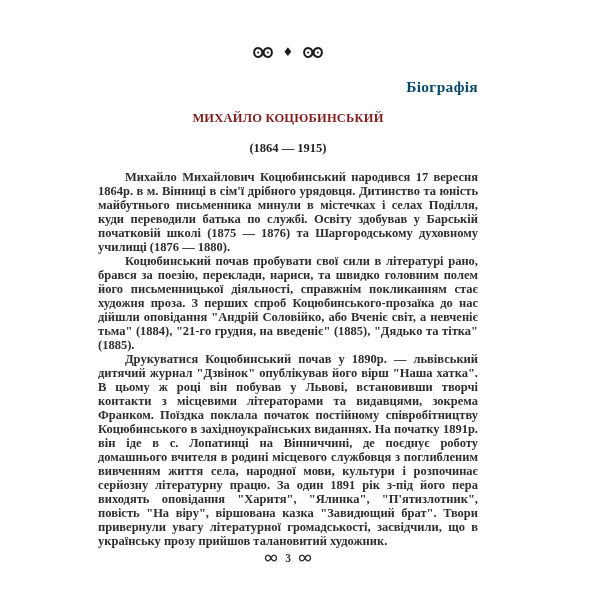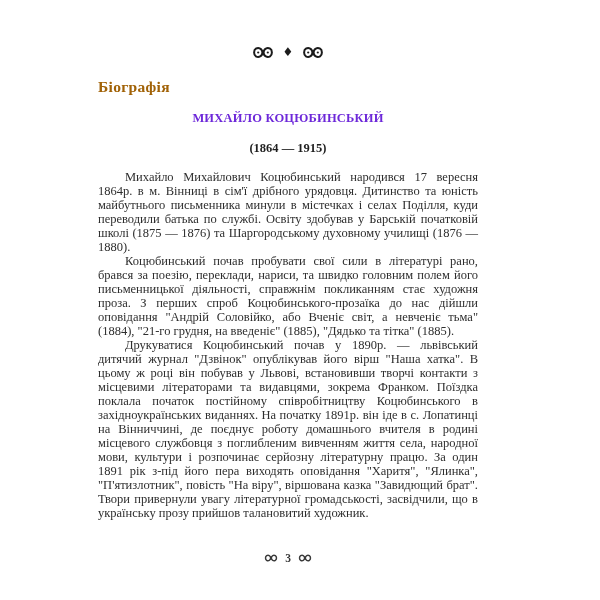--- a/index.html
+++ b/index.html
@@ -28,47 +28,47 @@
   }
   .ornament-row .diamond {
     font-family: "DejaVu Sans", sans-serif;
     font-size: 12px;
     line-height: 13px;
   }
   .fleuron { display: block; }
   .mirror { transform: scaleX(-1); }
   .section-title {
     margin-top: 19px;
-    text-align: left;
+    text-align: right;
     font-size: 15.5px;
     font-weight: bold;
     letter-spacing: 0.3px;
-    color: #a16207;
+    color: #0c4a6e;
   }
   .author-name {
     margin-top: 15px;
     text-align: center;
     font-size: 12.5px;
     font-weight: bold;
     letter-spacing: 0.2px;
-    color: #6d28d9;
+    color: #7f1d1d;
   }
   .author-years {
     margin-top: 15px;
     text-align: center;
     font-size: 12.5px;
     font-weight: bold;
     color: #1f1f1f;
   }
   .body-text { margin-top: 14px; }
   .body-text p {
     margin: 0;
     font-size: 12.5px;
     line-height: 14px;
-    font-weight: normal;
+    font-weight: bold;
     text-align: justify;
     text-indent: 27px;
     color: #2e2e2e;
   }
   .footer {
     position: absolute;
     left: 98px;
     top: 552px;
     width: 380px;
     display: flex;

